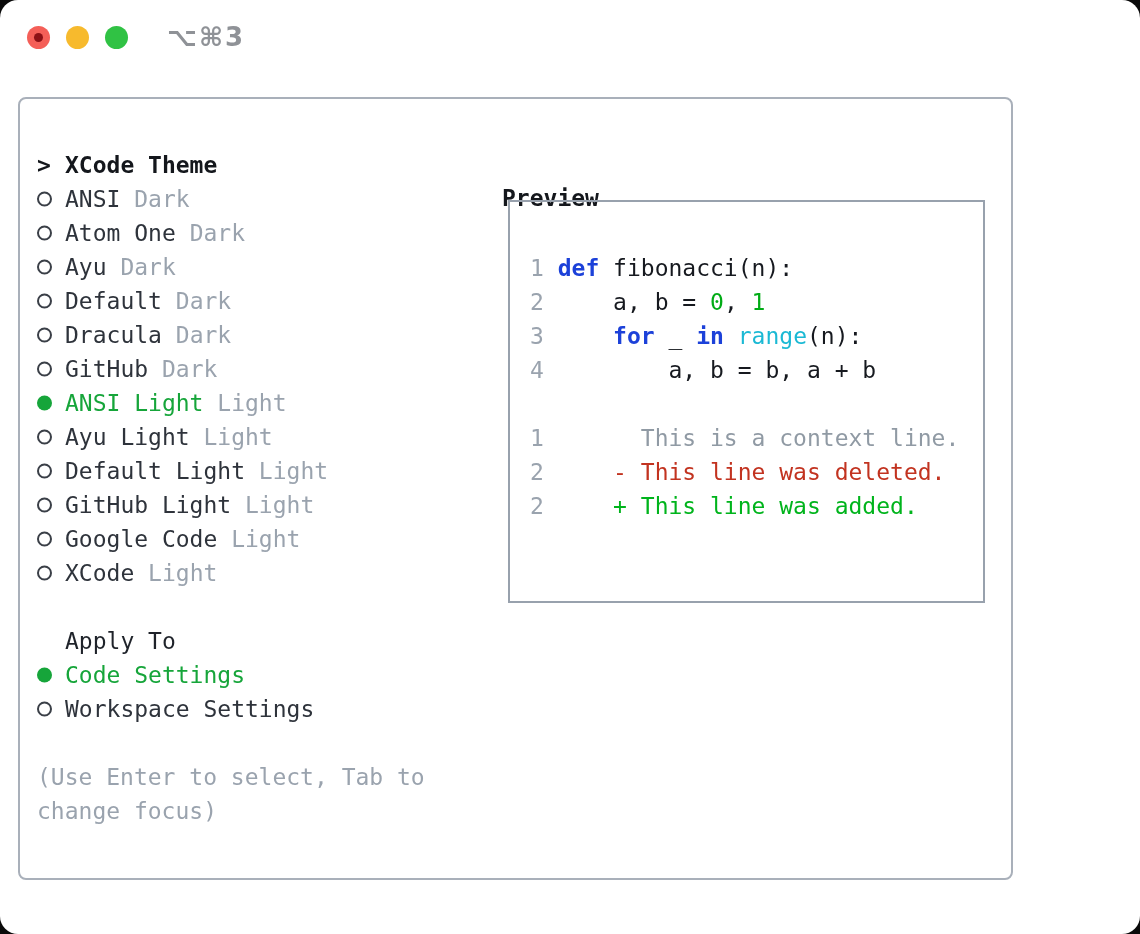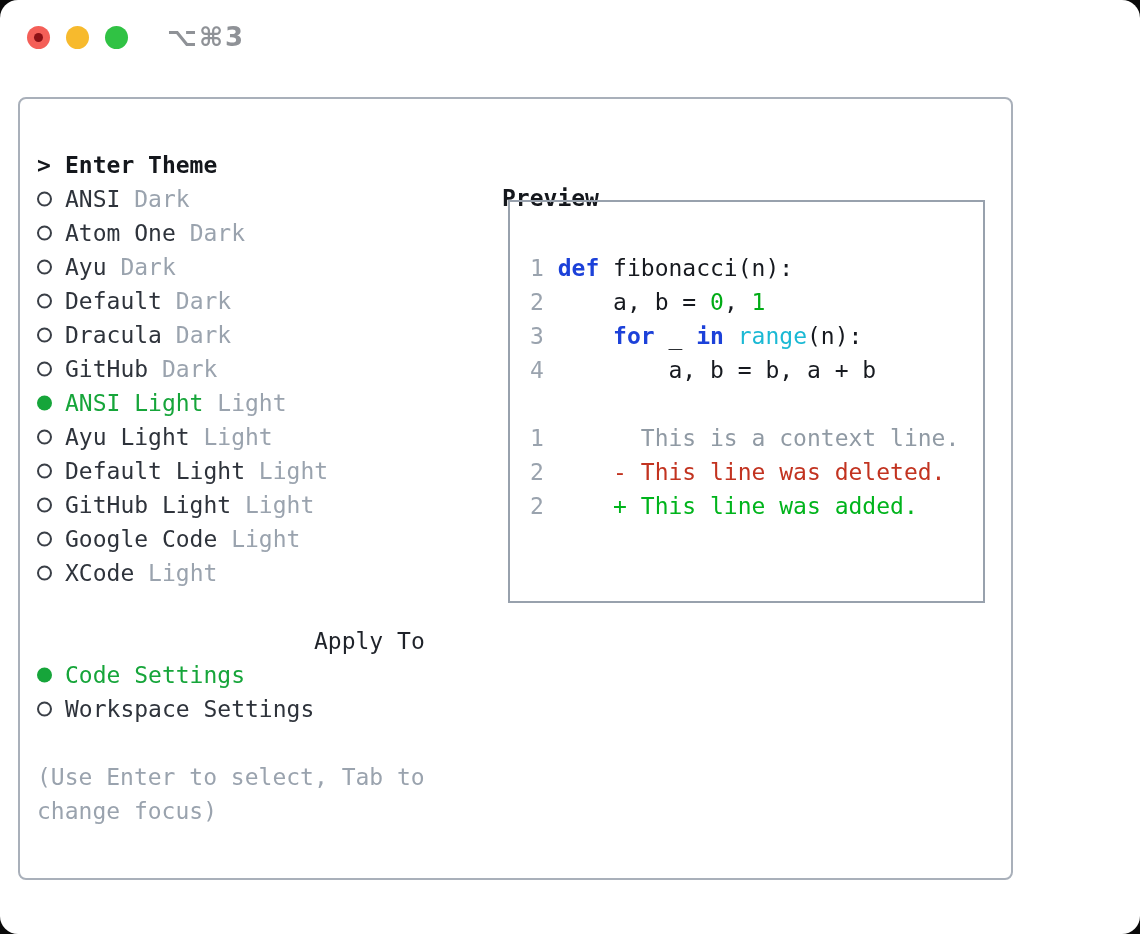--- a/index.html
+++ b/index.html
@@ -25,21 +25,21 @@
     position:absolute;left:18px;top:97px;width:995px;height:783px;
     border:2px solid var(--border-gray);border-radius:8px;box-sizing:border-box;
   }
   
   .left-col{position:absolute;left:17px;top:49px;}
   .row{display:flex;height:34px;line-height:34px;font-size:23px;color:var(--text-dark);white-space:pre;}
   .marker{width:28px;position:relative;flex:0 0 28px;}
   .dot{position:absolute;left:0;top:50%;transform:translateY(-50%);width:15px;height:15px;border-radius:50%;border:2px solid #3a3f47;box-sizing:border-box;}
   .dot.filled{border:none;background:var(--accent-green);}
   .hdr{font-weight:bold;color:#14171c;}
-  .sub-hdr{color:#1f232a;justify-content:flex-end;}
+  .sub-hdr{color:#1f232a;}
   .variant{color:var(--muted-gray);text-align:right;}
   .sel{color:var(--accent-green);}
   .spacer{height:34px;}
   .hint{height:34px;line-height:34px;font-size:23px;color:var(--muted-gray);white-space:pre;}
   
   .preview-title{position:absolute;left:482px;top:49px;height:34px;line-height:34px;font-size:23px;font-weight:bold;color:#14171c;margin-top:33px;}
   .preview-box{
     position:absolute;left:488px;top:101px;width:477px;height:403px;
     border:2px solid var(--preview-border);box-sizing:border-box;
     padding:49px 0 0 20px;overflow:hidden;
@@ -63,21 +63,21 @@
     <span class="light close"></span>
     <span class="light min"></span>
     <span class="light zoom"></span>
   </div>
   <div class="shortcut">⌥⌘3</div>
 
   <div class="panel">
 
     <div class="left-col">
       <div class="row hdr">
-        <span class="marker">&gt;</span><span>Enter Theme</span>
+        <span class="marker">&gt;</span><span>XCode Theme</span>
       </div>
 
       <div>
           <div class="row"><span class="marker"><span class="dot"></span></span><span class="">ANSI</span><span class="variant"> Dark</span></div>
           <div class="row"><span class="marker"><span class="dot"></span></span><span class="">Atom One</span><span class="variant"> Dark</span></div>
           <div class="row"><span class="marker"><span class="dot"></span></span><span class="">Ayu</span><span class="variant"> Dark</span></div>
           <div class="row"><span class="marker"><span class="dot"></span></span><span class="">Default</span><span class="variant"> Dark</span></div>
           <div class="row"><span class="marker"><span class="dot"></span></span><span class="">Dracula</span><span class="variant"> Dark</span></div>
           <div class="row"><span class="marker"><span class="dot"></span></span><span class="">GitHub</span><span class="variant"> Dark</span></div>
           <div class="row"><span class="marker"><span class="dot filled"></span></span><span class="sel">ANSI Light</span><span class="variant"> Light</span></div>

